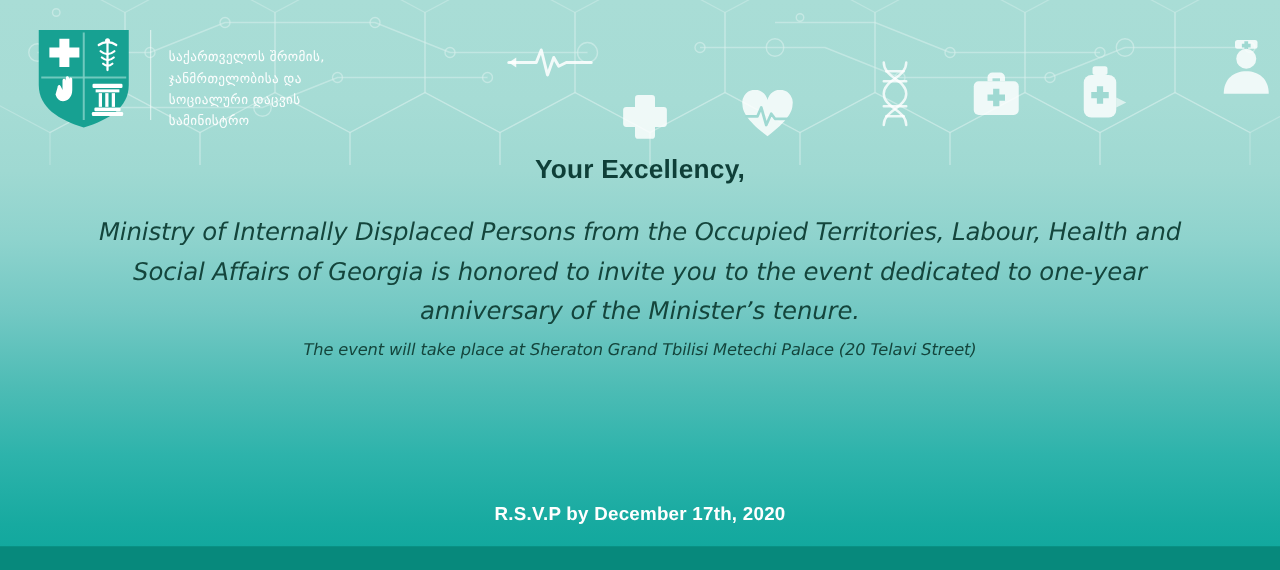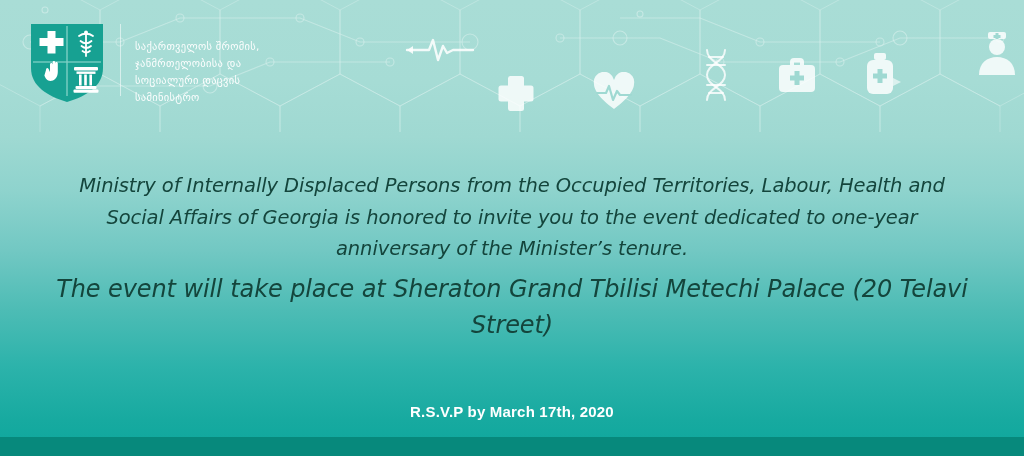--- a/index.html
+++ b/index.html
@@ -71,21 +71,21 @@
     font-family:"DejaVu Sans",sans-serif;
   }
   .para-main{
     top:170px;
     font-size:19.5px;
     line-height:1.62;
     letter-spacing:-.1px;
   }
   .para-venue{
     top:271px;
-    font-size:24px;
+    font-size:13px;
     line-height:1.5;
     letter-spacing:-.1px;
   }
   .para-when{
     top:313px;
     font-size:21px;
     font-weight:bold;
     line-height:1.4;
     color:#0f3f38;
     letter-spacing:-.2px;
@@ -258,23 +258,24 @@
 
     <div class="logo-divider"></div>
 
     <div class="logo-text">საქართველოს შრომის,
 ჯანმრთელობისა და
 სოციალური დაცვის
 სამინისტრო</div>
   </div>
 
   <div class="content">
+    <div class="salutation">Your Excellency,</div>
 
     <div class="para para-main">Ministry of Internally Displaced Persons from the Occupied Territories, Labour, Health and Social Affairs of Georgia is honored to invite you to the event dedicated to one-year anniversary of the Minister’s tenure.</div>
 
     <div class="para para-venue">The event will take place at Sheraton Grand Tbilisi Metechi Palace (20 Telavi Street)</div>
 
 
-    <div class="rsvp">R.S.V.P by March 17th, 2020</div>
+    <div class="rsvp">R.S.V.P by December 17th, 2020</div>
   </div>
 
   <div class="footer-band"></div>
 </div>
 
 </body></html>

